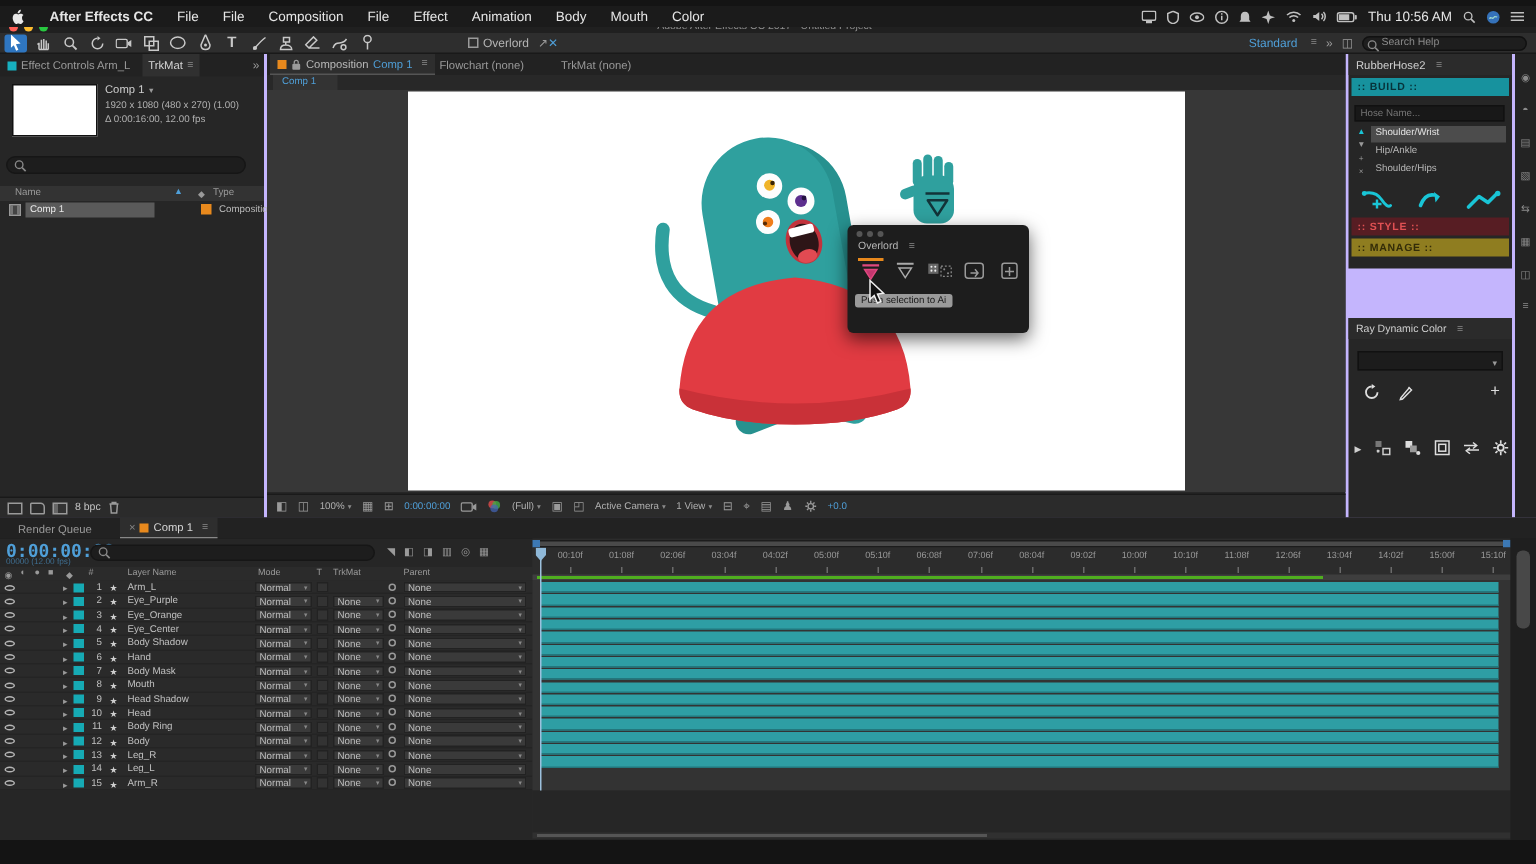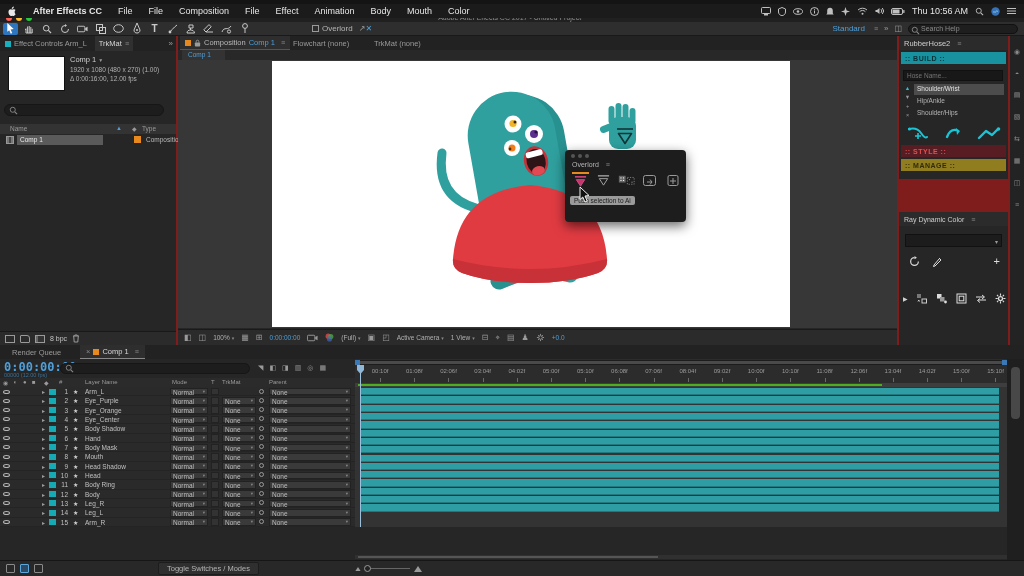--- a/index.html
+++ b/index.html
@@ -28,21 +28,21 @@
   .tool{width:15px;height:12px;display:flex;align-items:center;justify-content:center;margin-left:3px;border-radius:2px;}
   .tool.active{background:#2f76c0;}
   #snap-box{width:7px;height:7px;border:1px solid #9a9a9a;margin:0 3px 0 60px;}
   #tb-right{margin-left:auto;display:flex;align-items:center;gap:6px;padding-right:6px;}
   #ws-label{color:var(--accent_blue);}
   #help-search{width:110px;height:10px;background:#1e1e1e;border:1px solid #111;border-radius:5px;
                color:#8a8a8a;font-size:7px;padding:0 3px 0 12px;position:relative;}
   #help-search svg{position:absolute;left:2px;top:1px;}
 
   
-  #main{position:absolute;left:0;top:36px;width:1024px;height:309px;background:#7f1d1d;}
+  #main{position:absolute;left:0;top:36px;width:1024px;height:309px;background:#c4b5fd;}
 
   
   #panel-left{position:absolute;left:0;top:0;width:176px;height:309px;background:#262626;}
   .ptabs{height:15px;background:#222;display:flex;align-items:center;font-size:7.5px;color:#9a9a9a;}
   .ptab-sq{width:6px;height:6px;background:#17b0bf;margin:0 3px 0 5px;}
   .ptab.active{background:#303030;color:#d6d6d6;height:100%;display:flex;align-items:center;padding:0 4px;}
   .menu-ic{color:#8a8a8a;font-size:7px;margin-left:3px;}
   #proj-thumb{position:absolute;left:8px;top:20px;width:57px;height:35px;background:#fff;border:1px solid #111;}
   #proj-info{position:absolute;left:70px;top:19px;font-size:6.5px;color:#b0b0b0;line-height:9px;}
   #proj-info .t1{font-size:7.5px;color:#cfcfcf;}
@@ -1022,28 +1022,13 @@
         <span class="head"></span>
           <span class="line"></span>
       </div>
     </div>
 
     <div id="tl-vscroll">
         <span class="h"></span>
       </div>
   </div>
 
-  <div id="statusbar">
-    <div id="sb-icons">
-      <span class="sb-ic"></span>
-      <span class="sb-ic b2"></span>
-      <span class="sb-ic"></span>
-    </div>
-    <span id="toggle-btn">Toggle Switches / Modes</span>
-    <div id="zoomer">
-      <span class="mtn small"></span>
-      <span id="zoom-track">
-          <span id="zoom-knob"></span>
-        </span>
-      <span class="mtn"></span>
-    </div>
-  </div>
 </div>
 
 </body></html>

